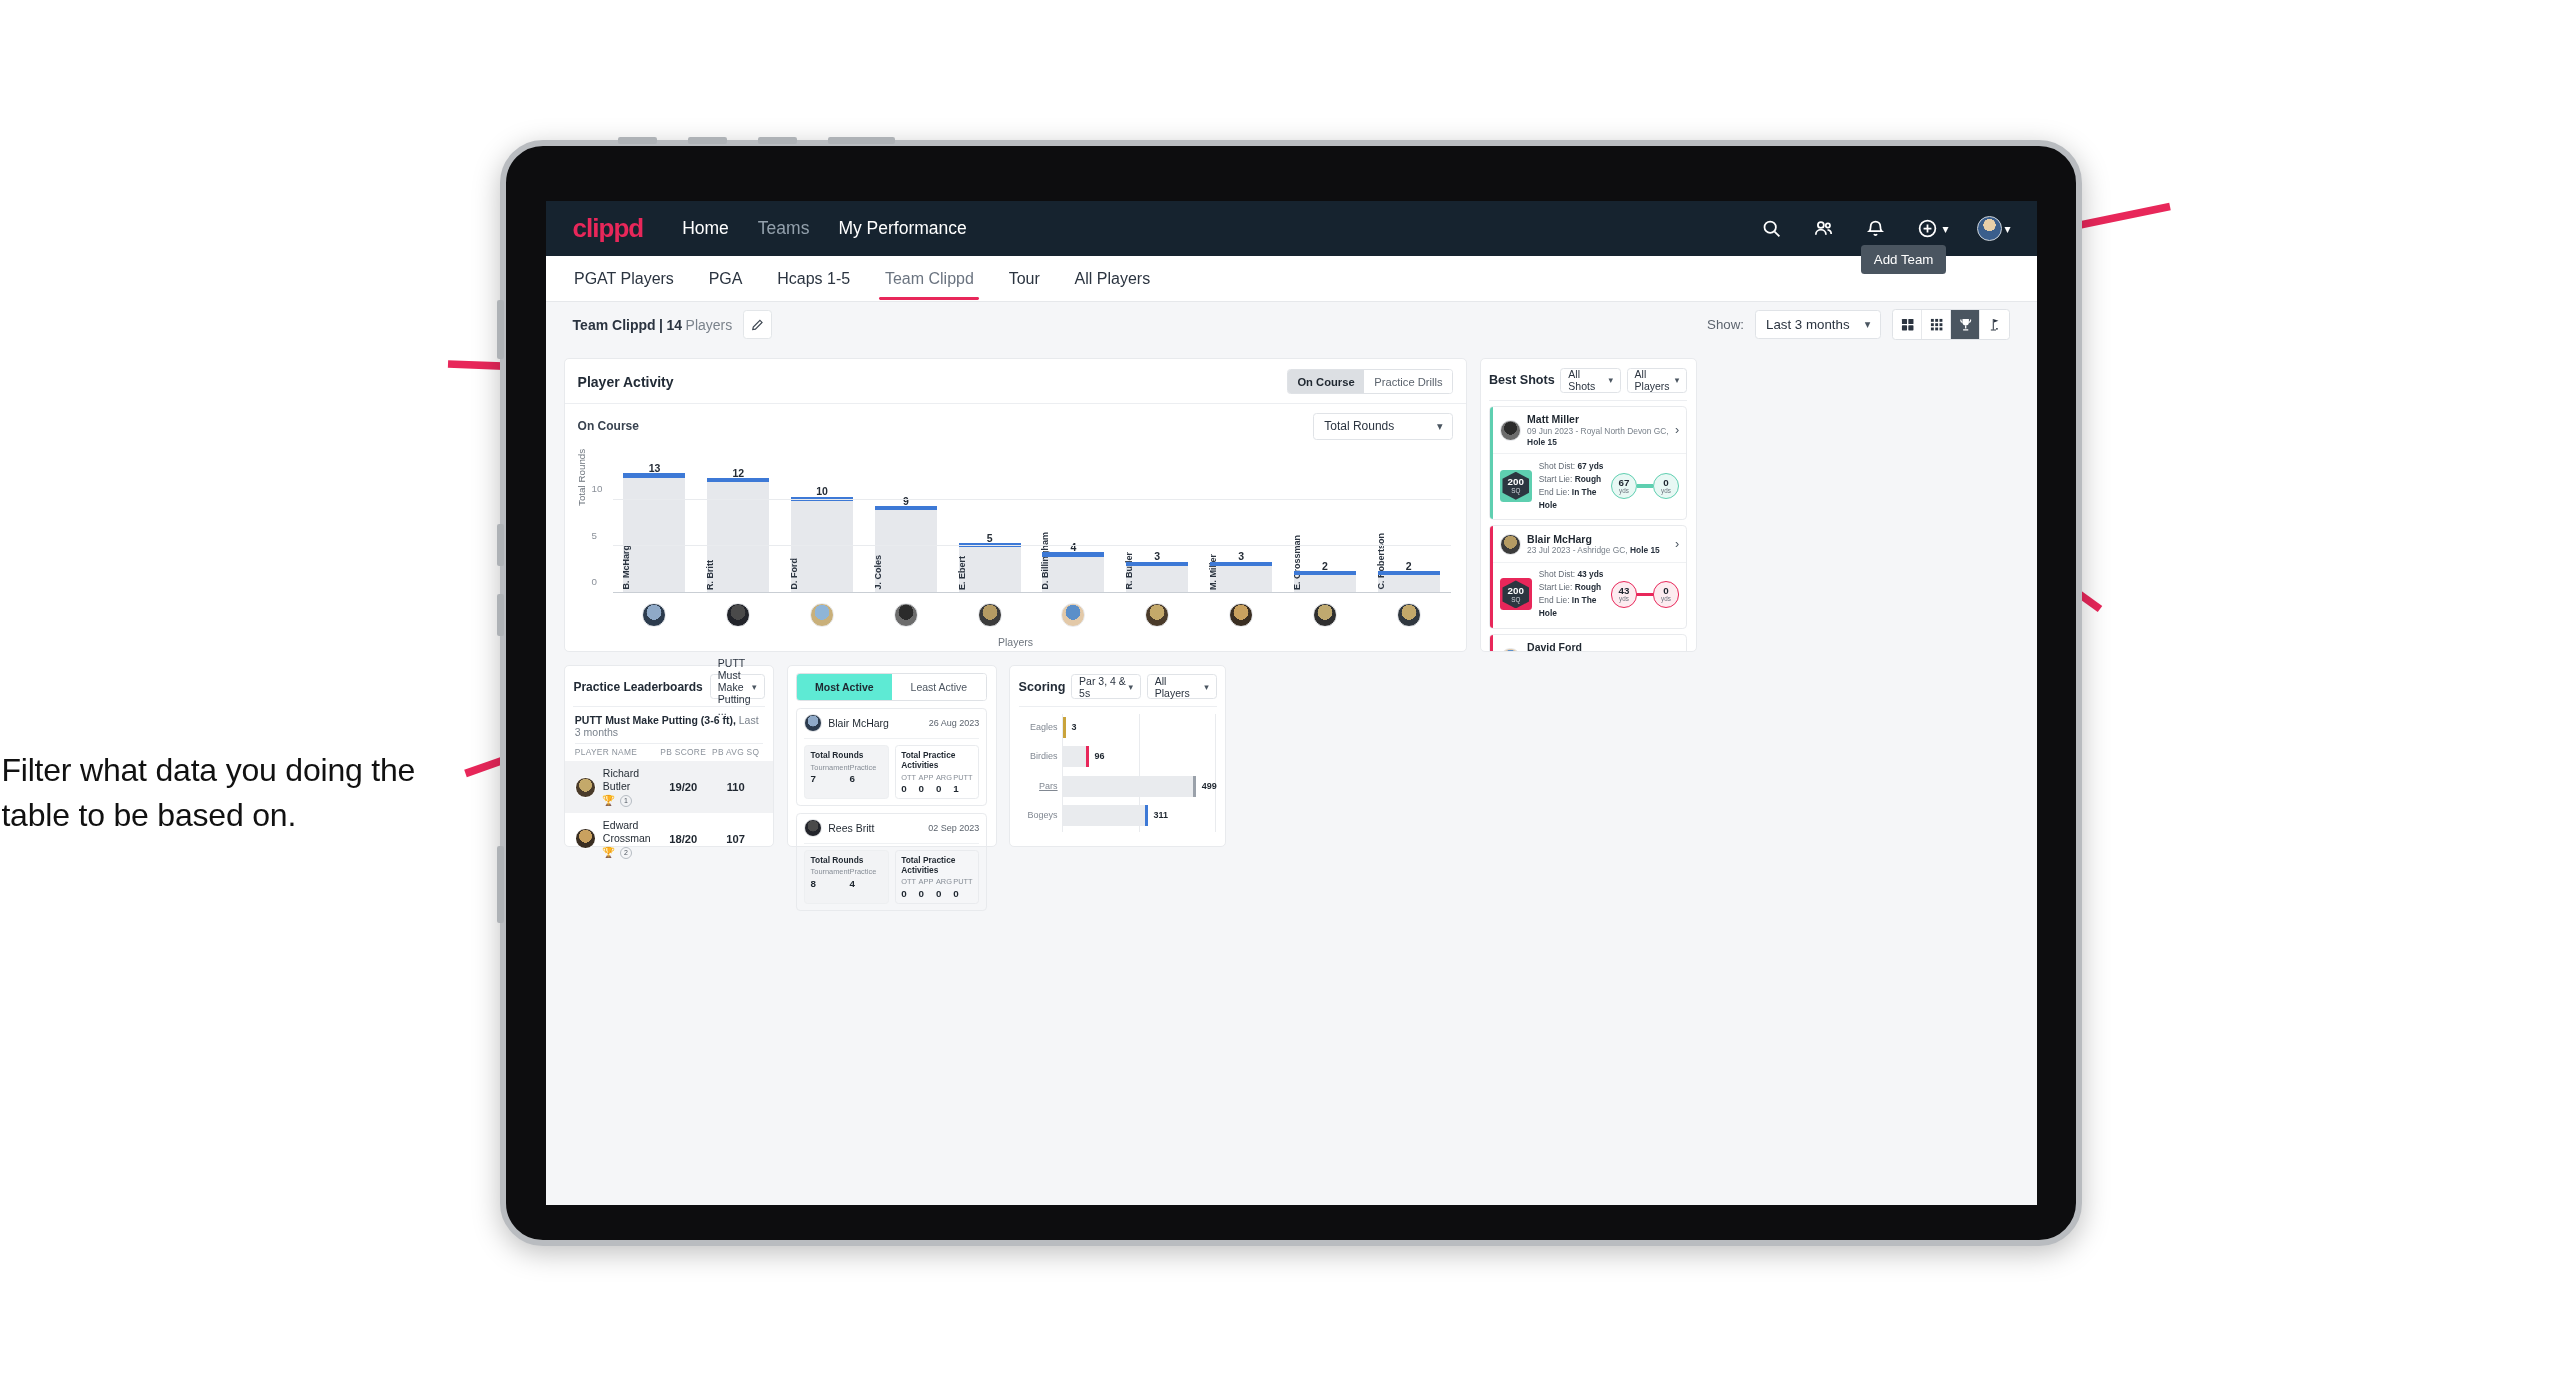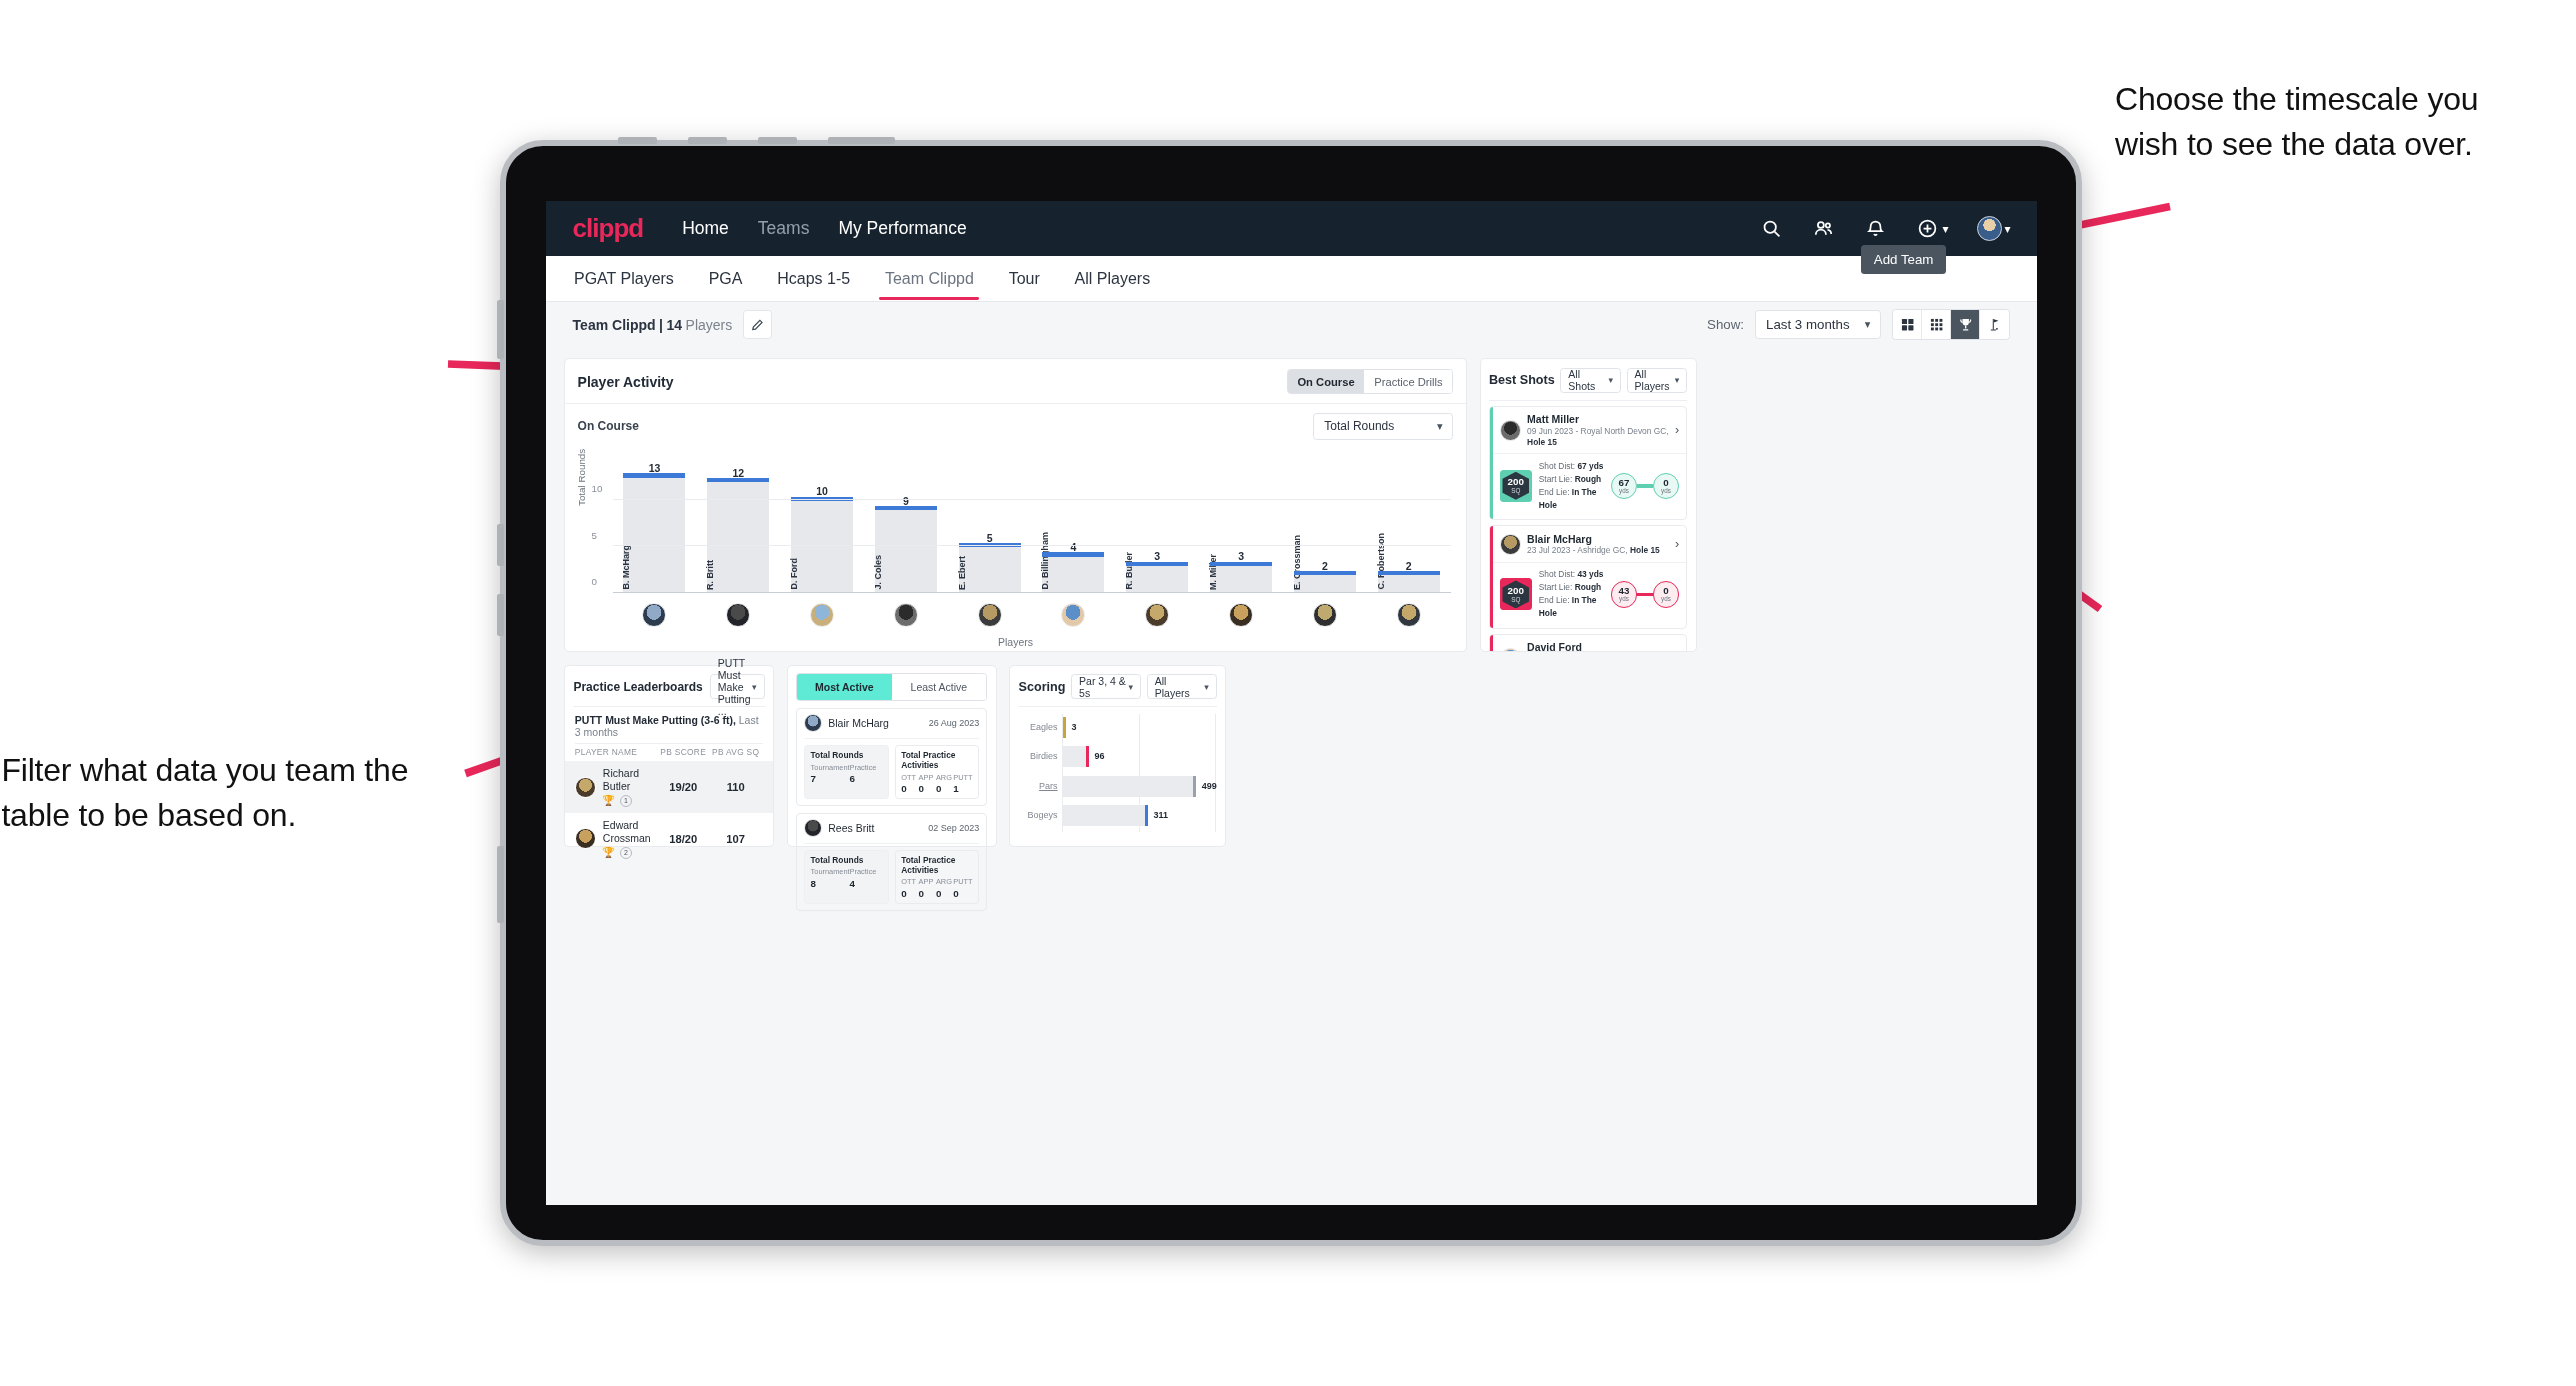--- a/index.html
+++ b/index.html
@@ -262,24 +262,23 @@
 
     <path d="M3100,295 L2395,440" stroke="#e8275a" stroke-width="11" fill="none" marker-end="url(#ah)"></path>
 
     <path d="M640,520 L1855,565" stroke="#e8275a" stroke-width="11" fill="none" marker-end="url(#ah)"></path>
 
     <path d="M665,1105 L1845,688" stroke="#e8275a" stroke-width="11" fill="none" marker-end="url(#ah)"></path>
 
     <path d="M3000,870 L2660,625" stroke="#e8275a" stroke-width="11" fill="none" marker-end="url(#ah)"></path>
   </svg>
 
-  <div class="anno" style="left:2115px; top:77px; width:434px;">Choose the timescale you wish to see the data over.</div>
-
-
-  <div class="anno" style="left:1.4px; top:748px; width:476px;">Filter what data you team the table to be based on.</div>
+
+
+  <div class="anno" style="left:1.4px; top:748px; width:476px;">Filter what data you doing the table to be based on.</div>
 
 
 
   <div id="device">
     <div class="dev-btn btn-top1"></div>
     <div class="dev-btn btn-top2"></div>
     <div class="dev-btn btn-top3"></div>
     <div class="dev-btn btn-top4"></div>
     <div class="dev-btn btn-left1"></div>
     <div class="dev-btn btn-left2"></div>

